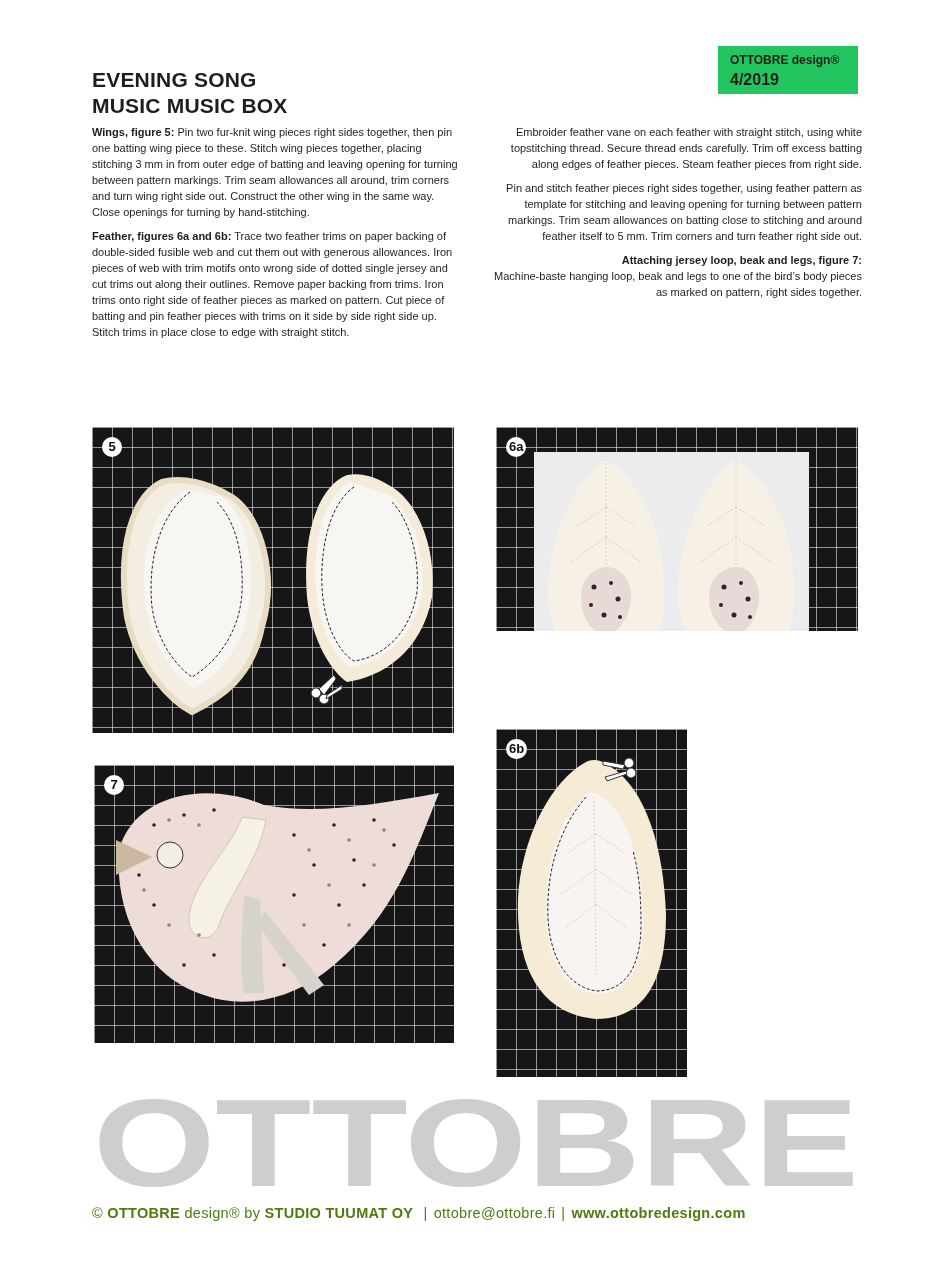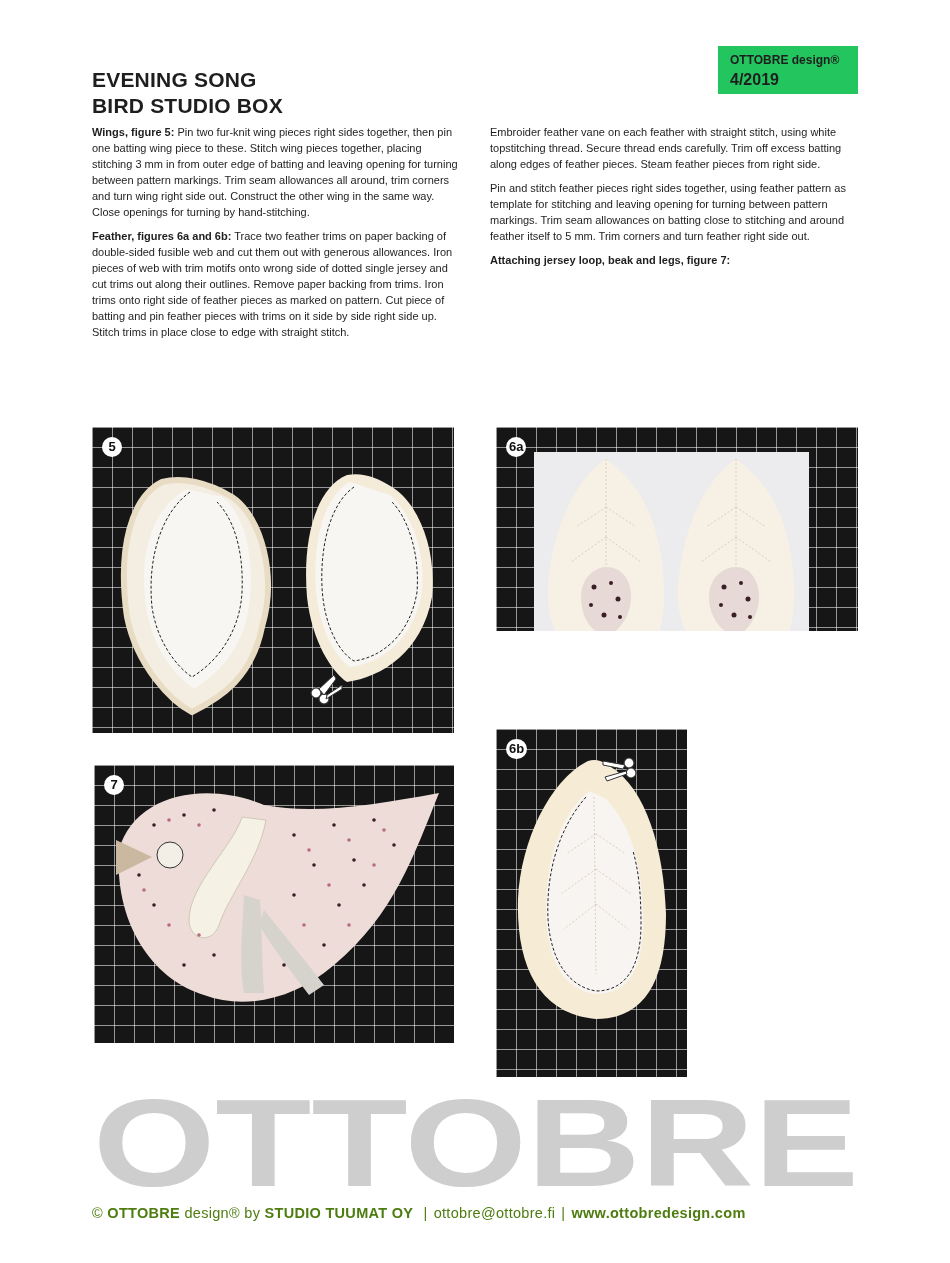--- a/index.html
+++ b/index.html
@@ -5,55 +5,55 @@
   html, body { margin: 0; padding: 0; background: #ffffff; }
   body { width: 950px; height: 1263px; position: relative; overflow: hidden; font-family: "DejaVu Sans", "Liberation Sans", sans-serif; color: #1e1e1e; }
   .title { position: absolute; left: 92px; top: 42px; font-family: "Liberation Sans", sans-serif; font-weight: bold; font-size: 21px; line-height: 26px; letter-spacing: 0.2px; color: #1e1e1e; margin-top: 25px; }
   .issue-box { position: absolute; left: 718px; top: 46px; width: 140px; height: 48px; background: #22c55e; }
   .issue-box .l1 { position: absolute; left: 12px; top: 7px; font-family: "Liberation Sans", sans-serif; font-weight: bold; font-size: 12px; color: #1e1e1e; }
   .issue-box .l2 { position: absolute; left: 12px; top: 25px; font-family: "Liberation Sans", sans-serif; font-weight: bold; font-size: 16px; color: #1e1e1e; }
   .col { position: absolute; font-family: "Liberation Sans", sans-serif; font-size: 11px; line-height: 16px; color: #1e1e1e; }
   .col p { margin: 0 0 8px 0; }
   .col b { font-weight: bold; }
   .col-left { left: 92px; top: 124px; width: 372px; }
-  .col-right { left: 490px; top: 124px; width: 372px; }
+  .col-right { left: 490px; top: 124px; width: 372px; text-align: right; }
   .photo { position: absolute; background-color: #161616;
     background-image:
       linear-gradient(to right, rgba(255,255,255,0.55) 1px, transparent 1px),
       linear-gradient(to bottom, rgba(255,255,255,0.55) 1px, transparent 1px);
     background-size: 20px 20px; overflow: hidden; }
   .badge { position: absolute; left: 10px; top: 10px; height: 20px; min-width: 20px; padding: 0 3px; box-sizing: border-box; border-radius: 10px; background: #ffffff; color: #111; font-family: "Liberation Sans", sans-serif; font-weight: bold; font-size: 13px; line-height: 20px; text-align: center; }
   .photo svg { position: absolute; left: 0; top: 0; }
   .brand { position: absolute; left: 92px; top: 1094px; width: 768px; height: 96px; }
   .footer { position: absolute; left: 92px; top: 1205px; font-family: "Liberation Sans", sans-serif; font-size: 14.5px; color: #4d7c0f; white-space: nowrap; letter-spacing: 0.3px; }
   .footer b { font-weight: bold; }
   .footer .sep { margin: 0 6px; }
 </style>
 </head>
 <body>
 
 <div class="title">
   <div>EVENING SONG</div>
-  <div>BIRD STUDIO BOX</div>
+  <div>MUSIC MUSIC BOX</div>
 </div>
 
 <div class="issue-box">
   <div class="l1">OTTOBRE design®</div>
   <div class="l2">4/2019</div>
 </div>
 
 <div class="col col-left">
   <p><b>Wings, figure 5:</b><span> Pin two fur-knit wing pieces right sides together, then pin one batting wing piece to these. Stitch wing pieces together, placing stitching 3 mm in from outer edge of batting and leaving opening for turning between pattern markings. Trim seam allowances all around, trim corners and turn wing right side out. Construct the other wing in the same way. Close openings for turning by hand-stitching.</span></p>
   <p><b>Feather, figures 6a and 6b:</b><span> Trace two feather trims on paper backing of double-sided fusible web and cut them out with generous allowances. Iron pieces of web with trim motifs onto wrong side of dotted single jersey and cut trims out along their outlines. Remove paper backing from trims. Iron trims onto right side of feather pieces as marked on pattern. Cut piece of batting and pin feather pieces with trims on it side by side right side up. Stitch trims in place close to edge with straight stitch.</span></p>
 </div>
 
 <div class="col col-right">
   <p><span>Embroider feather vane on each feather with straight stitch, using white topstitching thread. Secure thread ends carefully. Trim off excess batting along edges of feather pieces. Steam feather pieces from right side.</span></p>
   <p><span>Pin and stitch feather pieces right sides together, using feather pattern as template for stitching and leaving opening for turning between pattern markings. Trim seam allowances on batting close to stitching and around feather itself to 5 mm. Trim corners and turn feather right side out.</span></p>
-  <p><b>Attaching jersey loop, beak and legs, figure 7:</b><br></p>
+  <p><b>Attaching jersey loop, beak and legs, figure 7:</b><br><span>Machine-baste hanging loop, beak and legs to one of the bird’s body pieces as marked on pattern, right sides together.</span></p>
 </div>
 
 <div class="photo" style="left:92px; top:427px; width:362px; height:306px;">
   <svg width="362" height="306" viewBox="0 0 362 306">
     <path d="M70 55 C40 70 25 120 35 190 C45 240 80 275 100 285 C130 270 160 250 170 200 C185 150 170 90 140 70 C115 55 90 50 70 55 Z" fill="#f4eee2" stroke="#e8dcc4" stroke-width="6"></path>
     <path d="M95 62 C60 80 45 130 55 185 C62 225 85 250 102 262 C130 245 155 215 158 170 C162 120 150 85 130 70 Z" fill="#f8f6f3"></path>
     <path d="M98 65 C70 85 55 130 60 180 C65 215 85 240 100 250 C125 235 148 205 150 165 C152 120 140 90 125 75" fill="none" stroke="#222" stroke-width="1" stroke-dasharray="3 2"></path>
     <path d="M255 48 C225 60 210 110 215 170 C220 215 240 245 255 255 C290 250 330 225 340 170 C345 120 325 75 300 60 C285 50 270 45 255 48 Z" fill="#f4ebd8"></path>
     <path d="M258 55 C232 68 220 115 224 165 C228 205 245 232 258 240 C290 236 322 212 330 165 C334 122 318 85 298 68 Z" fill="#f8f6f3"></path>
     <path d="M262 60 C240 75 228 115 230 160 C232 200 248 226 262 234 C290 230 318 208 325 165 C328 125 315 90 300 75" fill="none" stroke="#222" stroke-width="1" stroke-dasharray="3 2"></path>

